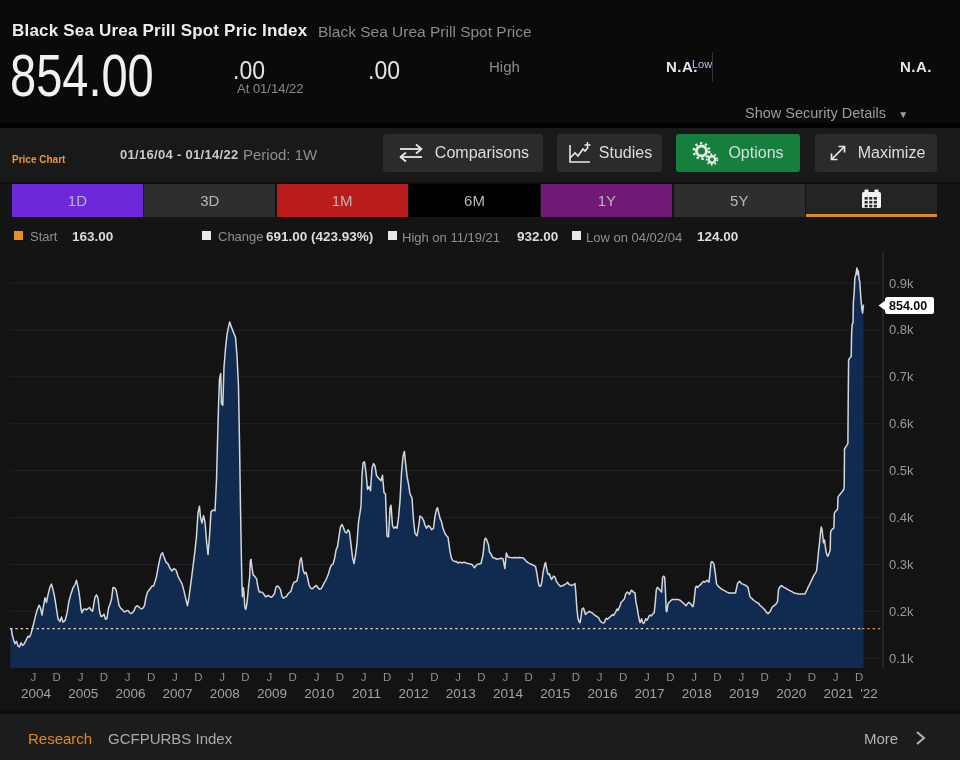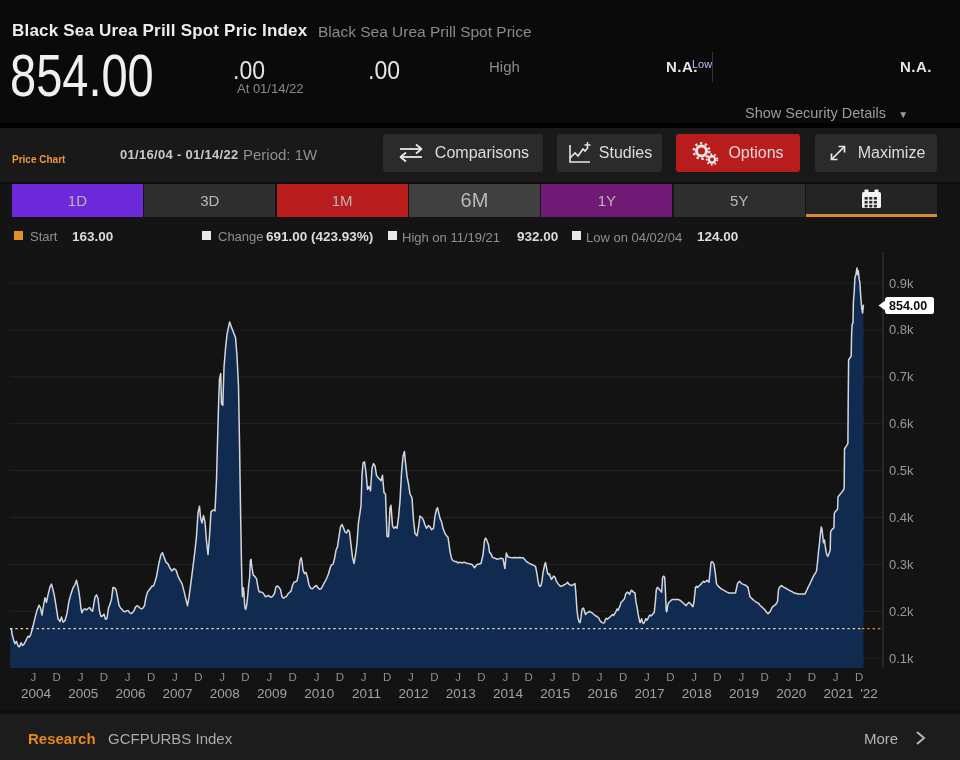--- a/index.html
+++ b/index.html
@@ -44,21 +44,21 @@
       <svg width="25" height="24" viewBox="0 0 25 24">
         <g stroke="#e8e8e8" stroke-width="1.6" fill="none">
           <path d="M3 4 L3 21 L23 21"></path>
           <path d="M3 17 L8 12 L11 15 L16 8 L18 10 L21 6.5"></path>
           <path d="M20.5 1 L20.5 7 M17.5 4 L23.5 4" stroke-width="1.5"></path>
         </g>
       </svg>
     </span>
     <span style="font-size:16px;color:#dcdcdc">Studies</span>
   </div>
-<div class="abs" style="left:676px;top:134px;width:124px;height:38px;background:#b91c1c;border-radius:3px;display:flex;align-items:center;justify-content:center;gap:9px">
+<div class="abs" style="left:676px;top:134px;width:124px;height:38px;background:#15803d;border-radius:3px;display:flex;align-items:center;justify-content:center;gap:9px">
     <span style="display:flex">
       <svg width="27" height="25" viewBox="0 0 27 25">
         <g stroke="#e8e8e8" fill="none">
           <circle cx="9.5" cy="10" r="5" stroke-width="3"></circle>
           <circle cx="9.5" cy="10" r="7.8" stroke-width="2.4" stroke-dasharray="2.3 2.7"></circle>
           <circle cx="20" cy="18.5" r="3.2" stroke-width="2.4"></circle>
           <circle cx="20" cy="18.5" r="5.3" stroke-width="1.9" stroke-dasharray="1.7 2.1"></circle>
         </g>
       </svg>
     </span>
@@ -74,21 +74,21 @@
         </g>
       </svg>
     </span>
     <span style="font-size:16px;color:#dcdcdc">Maximize</span>
   </div>
 
 <div class="abs" style="left:12px;top:184px;width:925px;height:33px;display:flex;gap:1.5px">
 <div style="flex:1;background:#6d28d9;display:flex;align-items:center;justify-content:center;font-size:15px;color:#b8b8b8">1D</div>
 <div style="flex:1;background:#2e2e2e;display:flex;align-items:center;justify-content:center;font-size:15px;color:#b8b8b8">3D</div>
 <div style="flex:1;background:#b91c1c;display:flex;align-items:center;justify-content:center;font-size:15px;color:#b8b8b8">1M</div>
-<div style="flex:1;background:#404040;display:flex;align-items:center;justify-content:center;font-size:20px;color:#b8b8b8">6M</div>
+<div style="flex:1;background:#000000;display:flex;align-items:center;justify-content:center;font-size:15px;color:#b8b8b8">6M</div>
 <div style="flex:1;background:#701a75;display:flex;align-items:center;justify-content:center;font-size:15px;color:#b8b8b8">1Y</div>
 <div style="flex:1;background:#2e2e2e;display:flex;align-items:center;justify-content:center;font-size:15px;color:#b8b8b8">5Y</div>
 <div style="flex:1;background:#242424;border-bottom:3px solid #d98a2b;display:flex;align-items:center;justify-content:center">
       <svg width="21" height="20" viewBox="0 0 21 20">
         <rect x="1" y="3" width="19" height="16" rx="1.5" fill="#f2f2f2"></rect>
         <rect x="3.5" y="0.5" width="4" height="4.5" rx="0.8" fill="#f2f2f2"></rect>
         <rect x="13.5" y="0.5" width="4" height="4.5" rx="0.8" fill="#f2f2f2"></rect>
         <g fill="#2a2a2a">
 <rect x="3.6" y="8" width="3.1" height="2.6"></rect>
           <rect x="8.2" y="8" width="3.1" height="2.6"></rect>
@@ -198,17 +198,17 @@
     <text x="811.9" y="431" font-size="11.5" fill="#8f8f8f" text-anchor="middle">D</text>
     <text x="791.2" y="448" font-size="13.5" fill="#a2a2a2" text-anchor="middle">2020</text>
     <text x="835.7" y="431" font-size="11.5" fill="#8f8f8f" text-anchor="middle">J</text>
     <text x="859.1" y="431" font-size="11.5" fill="#8f8f8f" text-anchor="middle">D</text>
     <text x="838.4" y="448" font-size="13.5" fill="#a2a2a2" text-anchor="middle">2021</text>
     <text x="869" y="448" font-size="13.5" fill="#a2a2a2" text-anchor="middle">'22</text>
 </svg>
 
 <div class="abs" style="left:0;top:710px;width:960px;height:4px;background:#0e0e0e"></div>
 <div class="abs" style="left:0;top:714px;width:960px;height:46px;background:#1c1c1c"></div>
-<div class="abs" style="left:28px;top:730px;font-size:15px;font-weight:bold;color:#e8871a">Research</div>
+<div class="abs" style="left:28px;top:730px;font-size:15px;font-weight:normal;color:#e8871a">Research</div>
 <div class="abs" style="left:108px;top:730px;font-size:15px;color:#ababab">GCFPURBS Index</div>
 <div class="abs" style="left:864px;top:730px;font-size:15px;color:#b4b4b4">More</div>
 <svg class="abs" style="left:911px;top:729px" width="18" height="18" viewBox="0 0 18 18">
     <path d="M6 3 L13 9 L6 15" stroke="#b4b4b4" stroke-width="2" fill="none"></path>
   </svg>
 </body></html>

